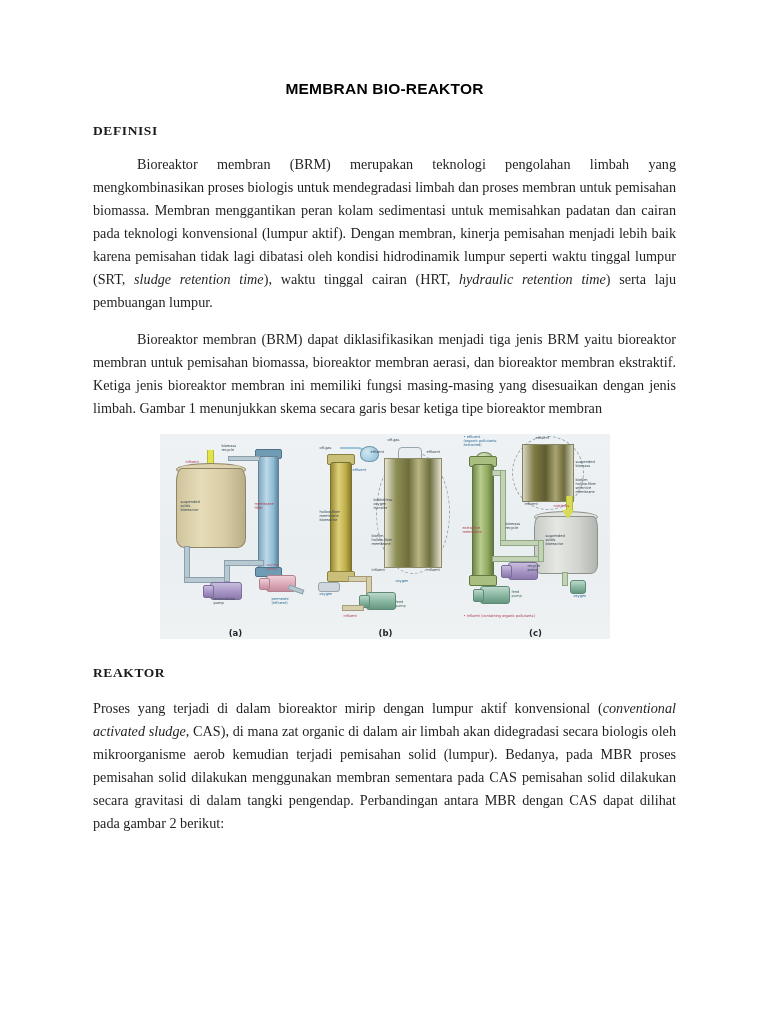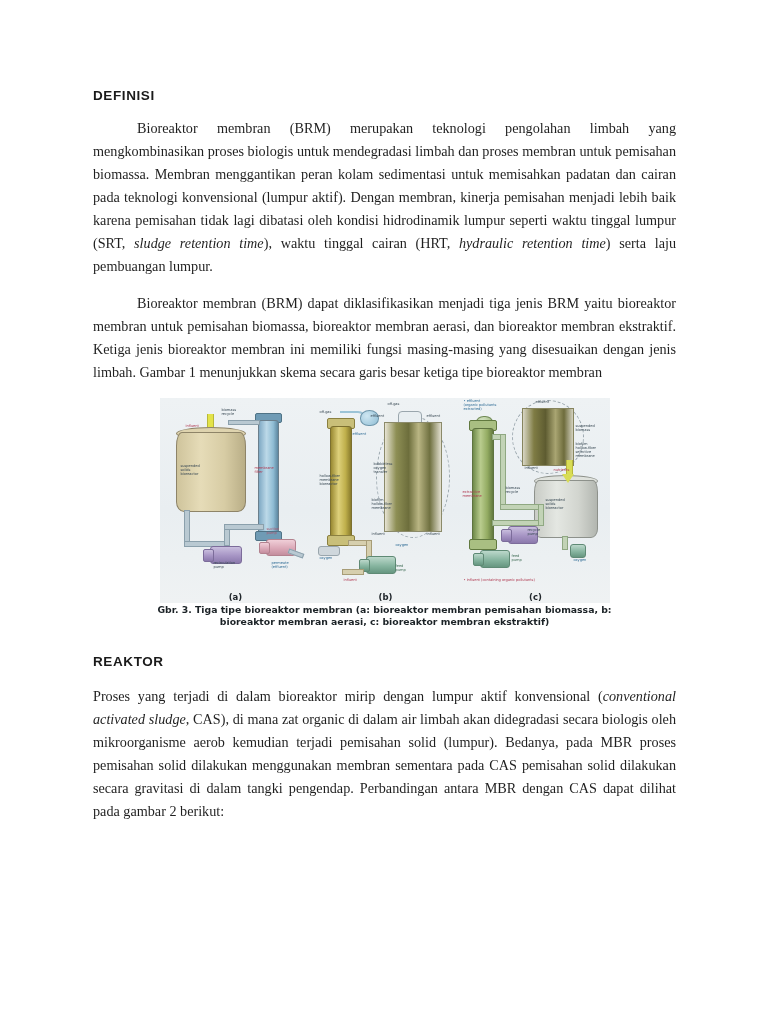--- a/index.html
+++ b/index.html
@@ -35,21 +35,21 @@
     font-family: "Liberation Sans", "DejaVu Sans", sans-serif;
     font-weight: bold;
     font-size: 15.5px;
     letter-spacing: 0.2px;
     color: #000;
     margin: 0 0 25px 0;
   }
 
   
   .section-heading {
-    font-family: Liberation Sans, sans-serif;
+    font-family: Liberation Serif, serif;
     font-weight: bold;
     font-size: 13.5px;
     letter-spacing: 0.6px;
     color: #1a1a1a;
     margin: 8px 0 14px 0;
   }
 
   
   .para {
     font-size: 14.2px;
@@ -270,20 +270,21 @@
 
   .proses-block { margin-top: 26px; }
   .proses-block .section-heading { margin-bottom: 16px; }
 </style>
 </head>
 <body>
 
 <div class="page">
   <div class="content">
 
+    <h1 class="doc-title">MEMBRAN BIO-REAKTOR</h1>
 
     <h2 class="section-heading">DEFINISI</h2>
 
     <p class="para indent"><span>Bioreaktor membran (BRM) merupakan teknologi pengolahan limbah yang mengkombinasikan proses biologis untuk mendegradasi limbah dan proses membran untuk pemisahan biomassa. Membran menggantikan peran kolam sedimentasi untuk memisahkan padatan dan cairan pada teknologi konvensional (lumpur aktif). Dengan membran, kinerja pemisahan menjadi lebih baik karena pemisahan tidak lagi dibatasi oleh kondisi hidrodinamik lumpur seperti waktu tinggal lumpur (SRT, </span><em>sludge retention time</em><span>), waktu tinggal cairan (HRT, </span><em>hydraulic retention time</em><span>) serta laju pembuangan lumpur.</span></p>
 
     <p class="para indent">Bioreaktor membran (BRM) dapat diklasifikasikan menjadi tiga jenis BRM yaitu bioreaktor membran untuk pemisahan biomassa, bioreaktor membran aerasi, dan bioreaktor membran ekstraktif. Ketiga jenis bioreaktor membran ini memiliki fungsi masing-masing yang disesuaikan dengan jenis limbah. Gambar 1 menunjukkan skema secara garis besar ketiga tipe bioreaktor membran</p>
 
     <div class="figure">
       <div class="figure-image">
 
@@ -412,24 +413,20 @@
           <div class="lbl lbl-green" style="left:50px; top:156px;">feed
 pump</div>
           <div class="lbl lbl-blue" style="left:112px; top:160px;">oxygen</div>
           <div class="lbl lbl-red" style="left:2px;  top:180px;">• influent (containing organic pollutants)</div>
 
           <div class="panel-letter">(c)</div>
         </div>
 
       </div>
 
-      <div class="figure-caption">
-        <span>Gbr. 3. Tiga tipe bioreaktor membran (a: bioreaktor membran pemisahan biomassa, b:</span>
-        <span>bioreaktor membran aerasi, c: bioreaktor membran ekstraktif)</span>
-      </div>
     </div>
 
     <div class="proses-block">
       <h2 class="section-heading">REAKTOR</h2>
       <p class="para"><span>Proses yang terjadi di dalam bioreaktor mirip dengan lumpur aktif konvensional (</span><em>conventional activated sludge</em><span>, CAS), di mana zat organic di dalam air limbah akan didegradasi secara biologis oleh mikroorganisme aerob kemudian terjadi pemisahan solid (lumpur). Bedanya, pada MBR proses pemisahan solid dilakukan menggunakan membran sementara pada CAS pemisahan solid dilakukan secara gravitasi di dalam tangki pengendap. Perbandingan antara MBR dengan CAS  dapat dilihat pada gambar 2 berikut:</span></p>
     </div>
 
   </div>
 </div>
 

